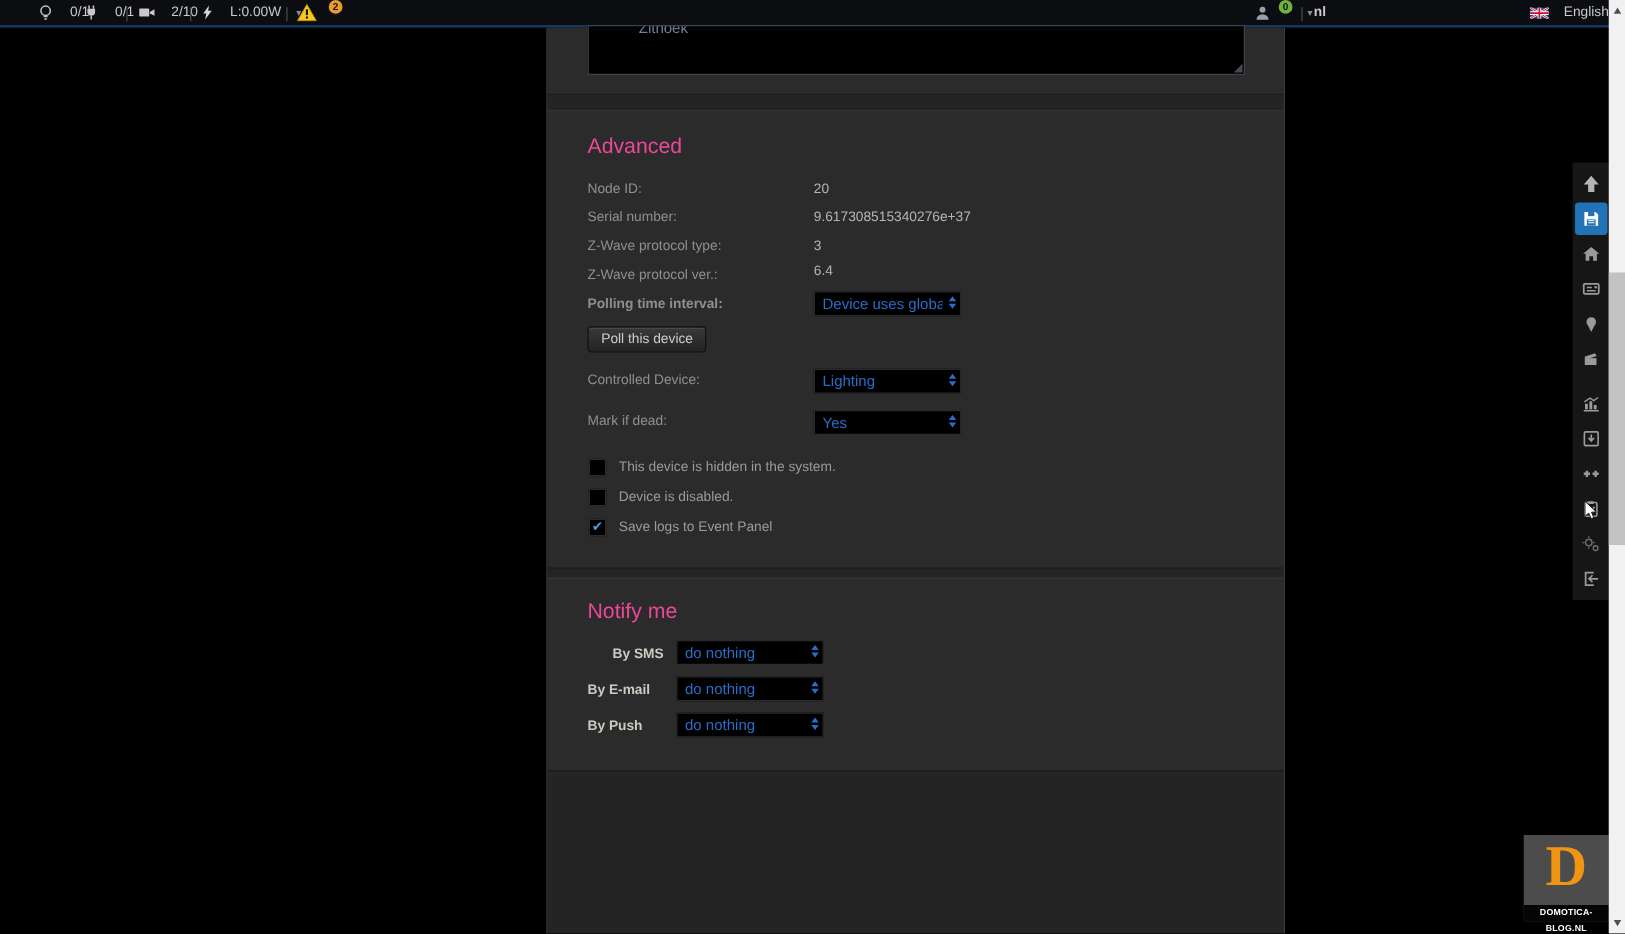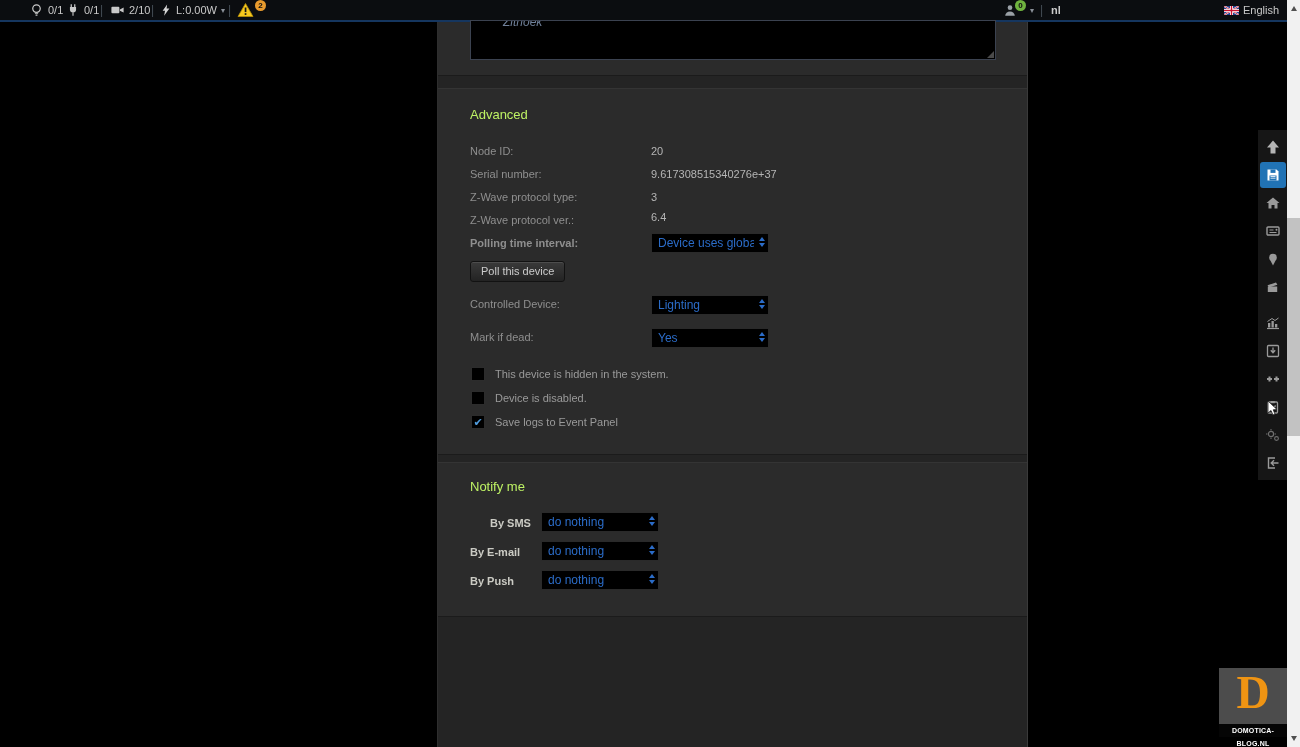--- a/index.html
+++ b/index.html
@@ -4,32 +4,32 @@
 <style>
   * { margin:0; padding:0; box-sizing:border-box; }
   html,body { background:#000; }
   body { font-family:"Liberation Sans", sans-serif; }
   #screen { position:relative; width:1300px; height:747px; background:#000; overflow:hidden; }
 
   
   .topbar { position:absolute; left:0; top:0; width:1300px; height:22px;
             background:#0b0d10; border-bottom:2px solid #15365f; }
   .tb-item { position:absolute; top:0; height:20px; display:flex; align-items:center;
-             color:#c9c9c9; font-size:11px; gap:4px; }
+             color:#c9c9c9; font-size:11px; gap:12px; }
   .tb-sep { position:absolute; top:3px; color:#3c4document4; color:#454c55; font-size:12px; }
   .badge { display:inline-block; min-width:11px; height:11px; border-radius:50%;
            color:#101010; font-size:8px; font-weight:bold; text-align:center; line-height:11px; }
   .chev { color:#8a9099; font-size:8px; }
 
   
   .panel { position:absolute; left:437px; top:22px; width:591px; height:725px;
            background:#242424; border-left:1px solid #2e2e2e; border-right:1px solid #3a3a3a; }
   .section { position:absolute; left:0; width:589px; background:#2b2b2b;
              border-top:1px solid #343434; border-bottom:1px solid #1b1b1b; }
-  .sec-title { position:absolute; left:32px; color:#bef264; font-size:13px; }
+  .sec-title { position:absolute; left:32px; color:#ec4899; font-size:17px; }
 
   .frow-label { position:absolute; left:32px; color:#8f8f8f; font-size:11px; }
   .frow-value { position:absolute; left:213px; color:#b5b5b5; font-size:11px; }
 
   .dark-textarea { position:absolute; background:#000; border:1px solid #3b4250; color:#70819a;
                    font-size:12px; overflow:hidden; }
   .ta-grip { position:absolute; right:1px; bottom:1px; width:0; height:0;
              border-left:7px solid transparent; border-bottom:7px solid #4a4a4a; }
 
   .fake-select { position:absolute; width:118px; height:20px; background:#000;
@@ -168,21 +168,21 @@
             <rect x="0" y="3.8" width="15" height="1.4" fill="#c8102e"></rect>
           </svg>
       </span>
       <span>English</span>
     </div>
   </div>
 
   <div class="panel">
 
     <div class="section" style="top:0; height:54px; border-top:none;">
-      <div class="dark-textarea" style="left:32px; top:-2px; width:526px; height:40px; padding-left:32px;font-style:italic;">
+      <div class="dark-textarea" style="left:32px; top:-2px; width:526px; height:40px; padding-left:40px;">
         <span style="display:block; margin-top:-6px;">Zithoek</span>
         <span class="ta-grip"></span>
       </div>
     </div>
 
     <div class="section" style="top:66px; height:367px;">
       <div class="sec-title" style="top:18px;">Advanced</div>
 
       <span class="frow-label" style="top:56px;">Node ID:</span>
       <span class="frow-value" style="top:56px;">20</span>

